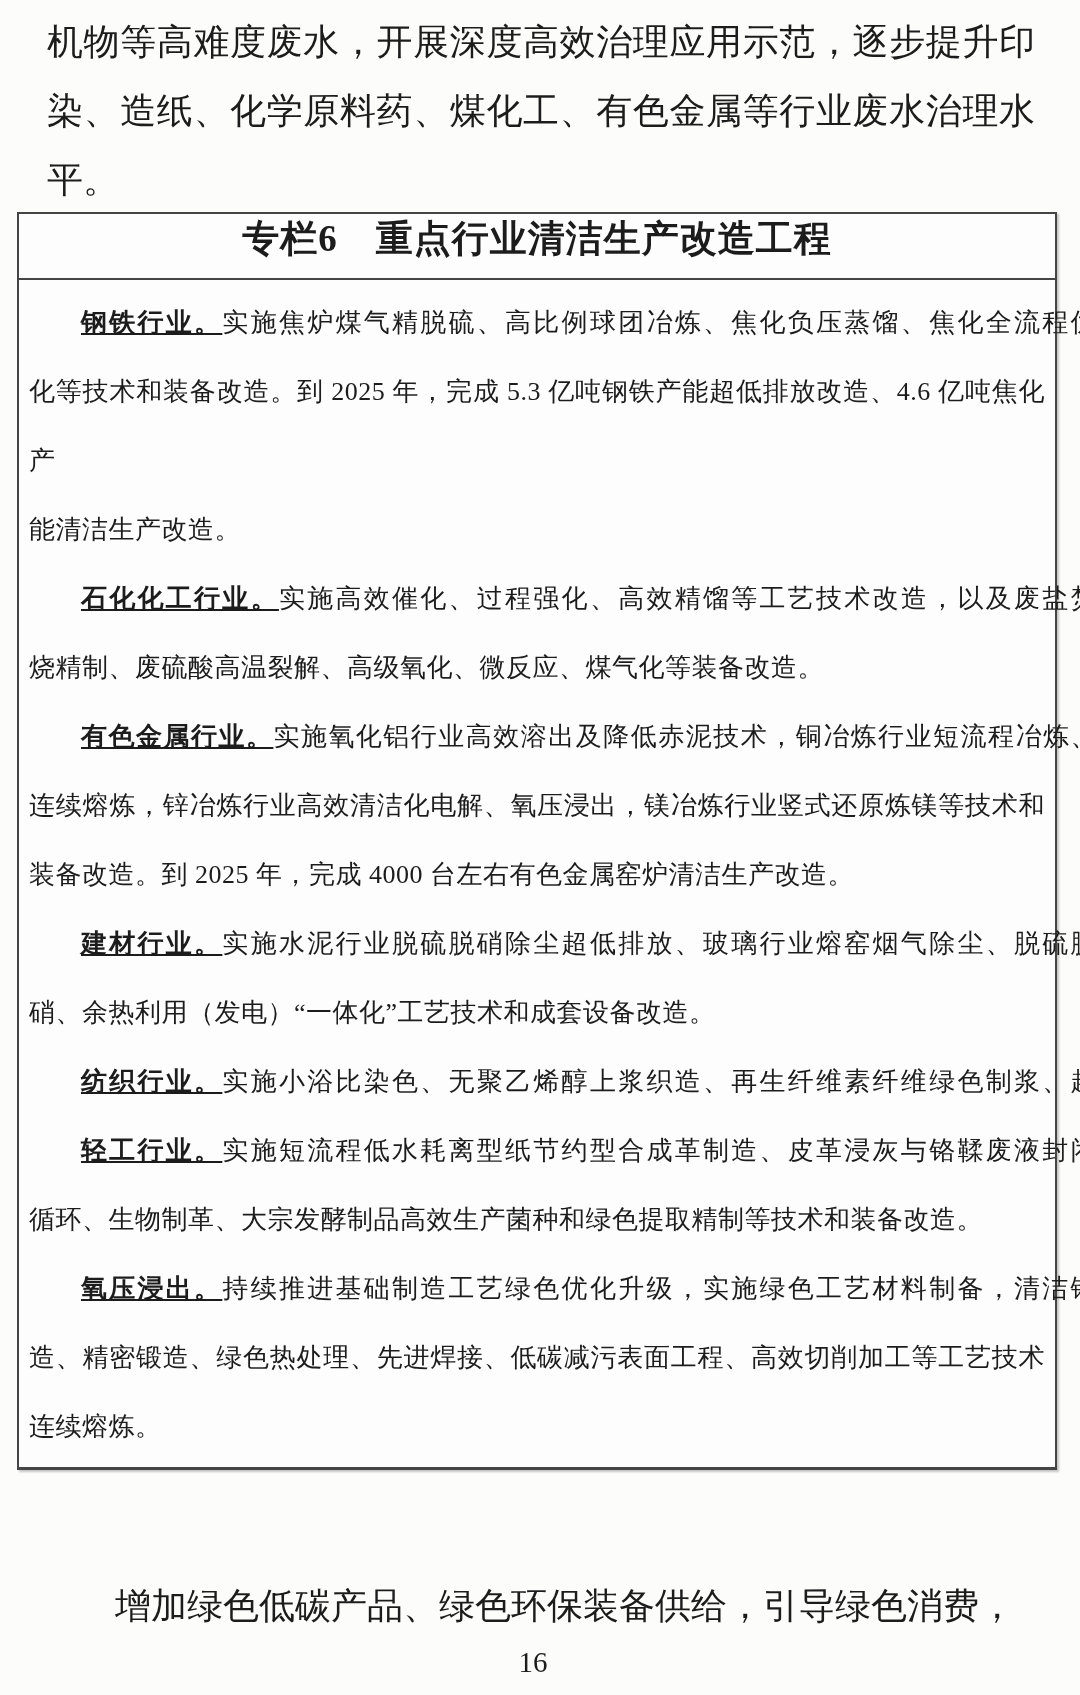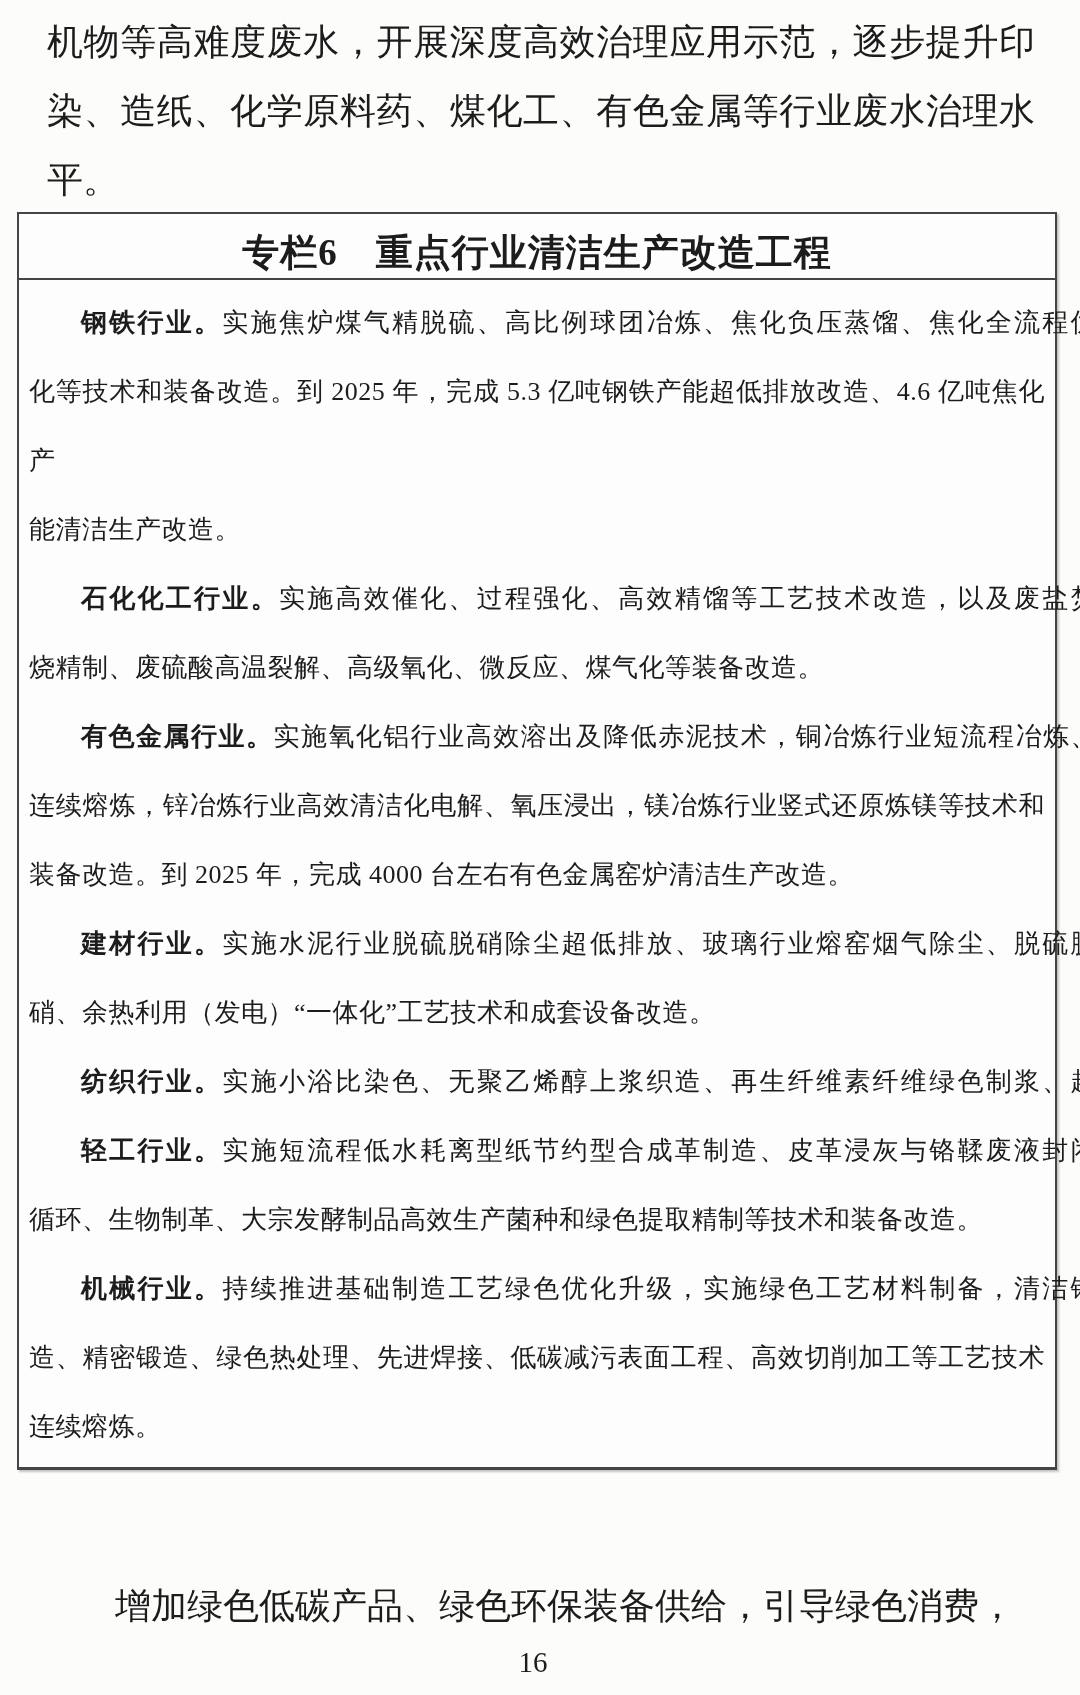--- a/index.html
+++ b/index.html
@@ -7,29 +7,29 @@
     --border:#454545;
     --bg:#fcfcfb;
   }
   html,body{margin:0;padding:0;}
   body{background:var(--bg);font-family:"Liberation Serif","DejaVu Serif",serif;color:var(--ink);}
   .page{position:relative;width:1080px;height:1695px;background:var(--bg);overflow:hidden;}
 
   
   .tline{width:100%;}
   .tline.fill{text-align:justify;text-align-last:justify;}
-  .tline .lead{font-family:"Liberation Sans","DejaVu Sans",sans-serif;font-weight:700;}
+  .tline .lead{font-family:"Liberation Sans","DejaVu Sans",sans-serif;font-weight:700;text-decoration:underline;}
 
   
   .intro{position:absolute;left:47px;top:8px;width:988px;font-size:36px;line-height:69px;}
 
   
   .panel{position:absolute;left:17px;top:212px;width:1036px;border:2px solid var(--border);
          border-bottom-width:3px;background:#fdfdfd;box-shadow:2px 2px 2px rgba(90,90,90,.35);}
-  .panel-header{height:64px;border-bottom:2px solid var(--border);display:flex;align-items:flex-end;
+  .panel-header{height:64px;border-bottom:2px solid var(--border);display:flex;align-items:flex-start;
                 justify-content:center;font-size:37px;font-weight:700;letter-spacing:1px;}
   .panel-body{padding:8px 10px 6px;font-size:26px;line-height:69px;}
   .panel-body .tline.indent{padding-left:52px;}
   .panel-body .tline{letter-spacing:.5px;}
 
   
   .section-heading{position:absolute;left:140px;top:1496px;font-size:40px;line-height:56px;
                    font-weight:700;letter-spacing:2px;}
   .section-body{position:absolute;left:115px;top:1576px;width:930px;font-size:36px;line-height:60px;}
 
@@ -59,21 +59,21 @@
         <div class="tline fill indent"><b class="lead">石化化工行业。</b><span>实施高效催化、过程强化、高效精馏等工艺技术改造，以及废盐焚</span></div>
         <div class="tline"><span>烧精制、废硫酸高温裂解、高级氧化、微反应、煤气化等装备改造。</span></div>
         <div class="tline fill indent"><b class="lead">有色金属行业。</b><span>实施氧化铝行业高效溶出及降低赤泥技术，铜冶炼行业短流程冶炼、</span></div>
         <div class="tline fill"><span>连续熔炼，锌冶炼行业高效清洁化电解、氧压浸出，镁冶炼行业竖式还原炼镁等技术和</span></div>
         <div class="tline"><span>装备改造。到 2025 年，完成 4000 台左右有色金属窑炉清洁生产改造。</span></div>
         <div class="tline fill indent"><b class="lead">建材行业。</b><span>实施水泥行业脱硫脱硝除尘超低排放、玻璃行业熔窑烟气除尘、脱硫脱</span></div>
         <div class="tline"><span>硝、余热利用（发电）“一体化”工艺技术和成套设备改造。</span></div>
         <div class="tline fill indent"><b class="lead">纺织行业。</b><span>实施小浴比染色、无聚乙烯醇上浆织造、再生纤维素纤维绿色制浆、超</span></div>
         <div class="tline fill indent"><b class="lead">轻工行业。</b><span>实施短流程低水耗离型纸节约型合成革制造、皮革浸灰与铬鞣废液封闭</span></div>
         <div class="tline"><span>循环、生物制革、大宗发酵制品高效生产菌种和绿色提取精制等技术和装备改造。</span></div>
-        <div class="tline fill indent"><b class="lead">机械行业。</b><span>持续推进基础制造工艺绿色优化升级，实施绿色工艺材料制备，清洁铸</span></div>
+        <div class="tline fill indent"><b class="lead">氧压浸出。</b><span>持续推进基础制造工艺绿色优化升级，实施绿色工艺材料制备，清洁铸</span></div>
         <div class="tline fill"><span>造、精密锻造、绿色热处理、先进焊接、低碳减污表面工程、高效切削加工等工艺技术</span></div>
         <div class="tline"><span>连续熔炼。</span></div>
       </div>
   </div>
 
 
   <div class="section-body" id="section-body">
       <div class="tline"><span>增加绿色低碳产品、绿色环保装备供给，引导绿色消费，</span></div>
     </div>
 

